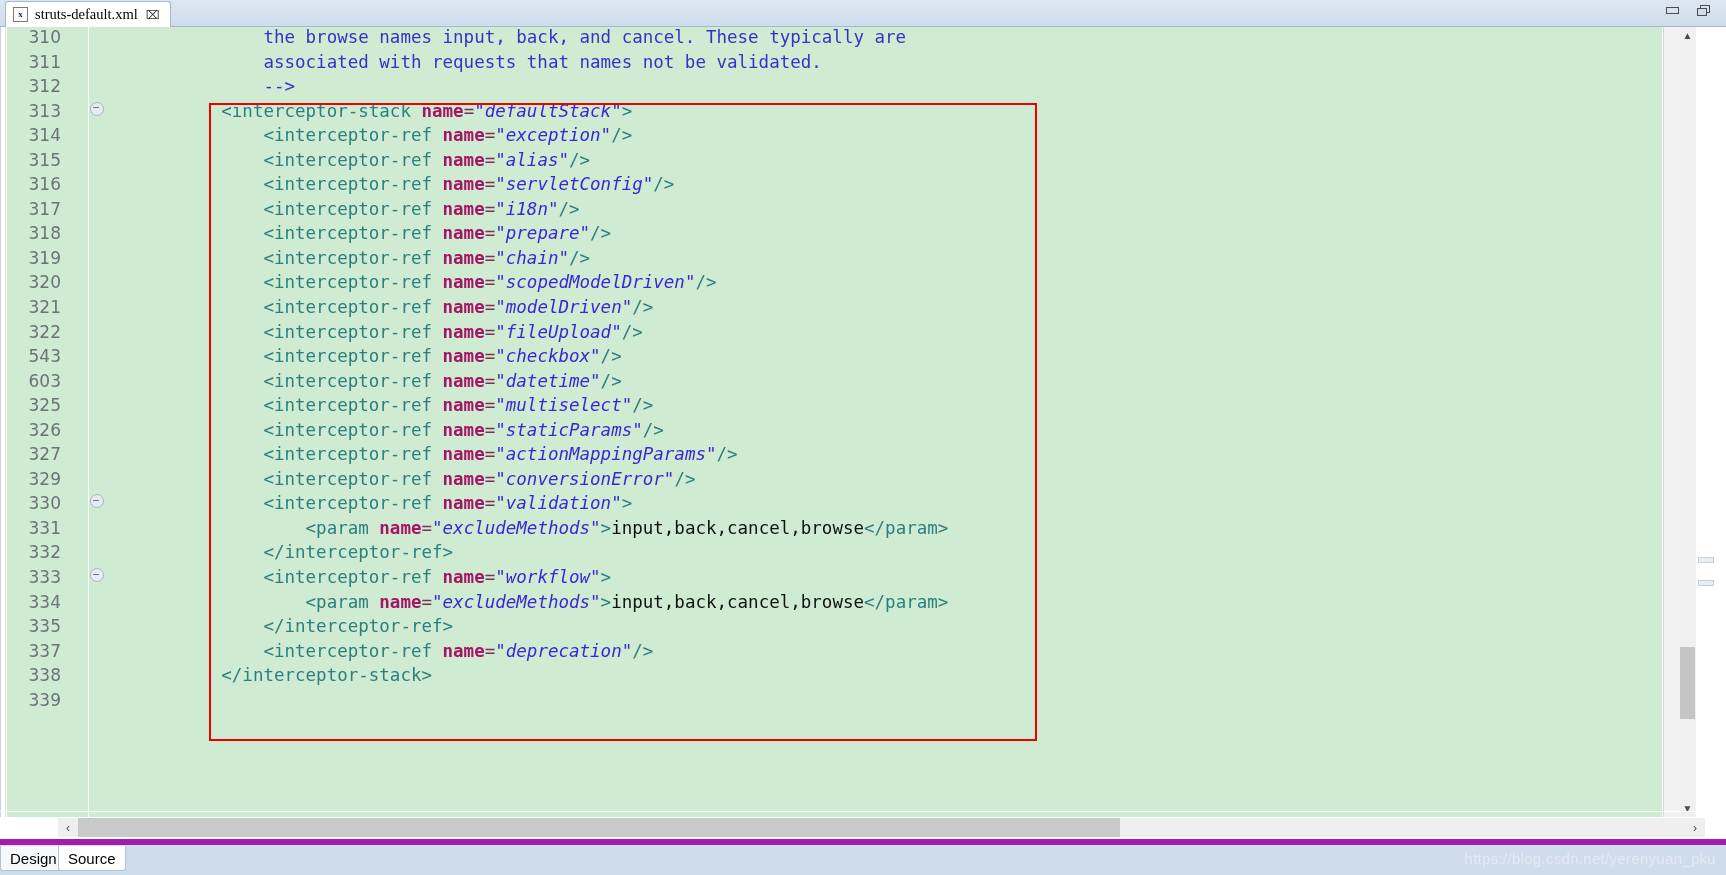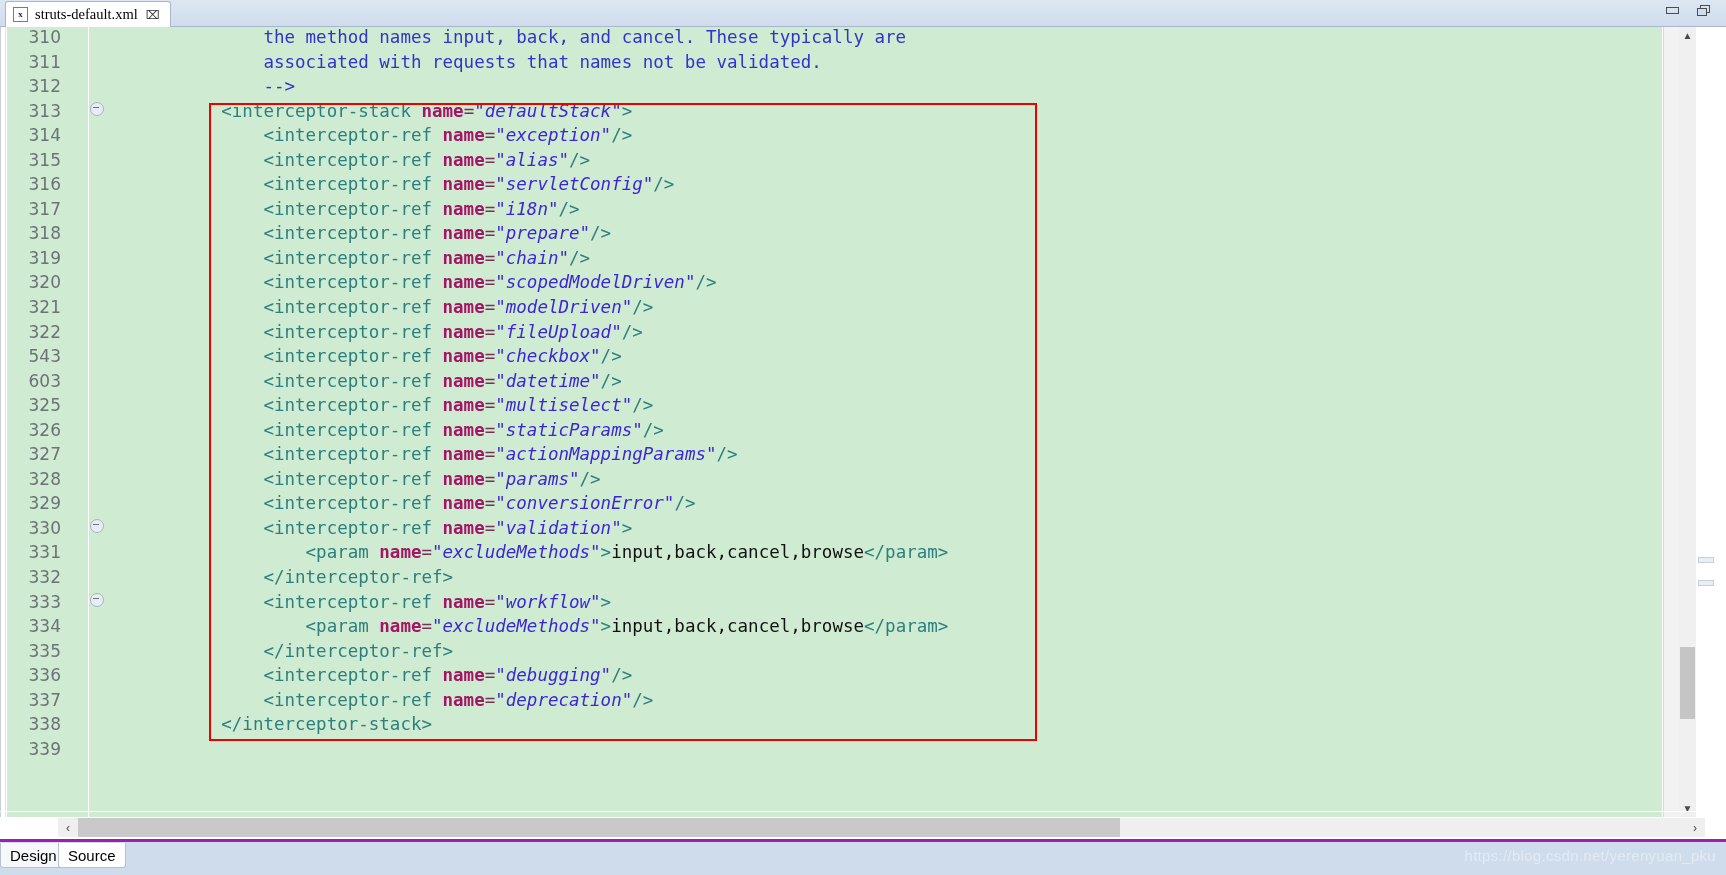--- a/index.html
+++ b/index.html
@@ -313,21 +313,21 @@
     box-sizing: border-box;
   }
 
   
   .bottom-bar {
     position: absolute;
     left: 0; top: 839px;
     width: 1726px;
     height: 36px;
     background: #cfdcec;
-    border-top: 3px solid #a21caf;
+    border-top: 6px solid #a21caf;
     box-sizing: border-box;
   }
   .btab {
     position: absolute;
     top: 1px;
     height: 25px;
     padding: 0 9px;
     display: flex;
     align-items: center;
     font-size: 15px;
@@ -381,47 +381,45 @@
       <span class="wb wb-max"></span>
     </div>
   </div>
 
   <div class="editor">
     <div class="gutter-strip"></div>
 
     <div class="code-area">
       <div class="gut-sep"></div>
       <div class="code-rows" id="code-rows">
-          <div class="row"><div class="lineno">310</div><div class="foldcell"></div><div class="codetext"><span class="c-comment">            the method names input, back, and cancel. These typically are</span></div></div>
+          <div class="row"><div class="lineno">310</div><div class="foldcell"></div><div class="codetext"><span class="c-comment">            the browse names input, back, and cancel. These typically are</span></div></div>
           <div class="row"><div class="lineno">311</div><div class="foldcell"></div><div class="codetext"><span class="c-comment">            associated with requests that names not be validated.</span></div></div>
           <div class="row"><div class="lineno">312</div><div class="foldcell"></div><div class="codetext"><span class="c-comment">            --&gt;</span></div></div>
           <div class="row"><div class="lineno">313</div><div class="foldcell"><span class="foldmark"></span></div><div class="codetext"><span class="c-tag">        &lt;interceptor-stack </span><span class="c-attr">name</span><span class="c-eq">=</span><span class="c-val">"defaultStack"</span><span class="c-tag">&gt;</span></div></div>
           <div class="row"><div class="lineno">314</div><div class="foldcell"></div><div class="codetext"><span class="c-tag">            &lt;interceptor-ref </span><span class="c-attr">name</span><span class="c-eq">=</span><span class="c-val">"exception"</span><span class="c-tag">/&gt;</span></div></div>
           <div class="row"><div class="lineno">315</div><div class="foldcell"></div><div class="codetext"><span class="c-tag">            &lt;interceptor-ref </span><span class="c-attr">name</span><span class="c-eq">=</span><span class="c-val">"alias"</span><span class="c-tag">/&gt;</span></div></div>
           <div class="row"><div class="lineno">316</div><div class="foldcell"></div><div class="codetext"><span class="c-tag">            &lt;interceptor-ref </span><span class="c-attr">name</span><span class="c-eq">=</span><span class="c-val">"servletConfig"</span><span class="c-tag">/&gt;</span></div></div>
           <div class="row"><div class="lineno">317</div><div class="foldcell"></div><div class="codetext"><span class="c-tag">            &lt;interceptor-ref </span><span class="c-attr">name</span><span class="c-eq">=</span><span class="c-val">"i18n"</span><span class="c-tag">/&gt;</span></div></div>
           <div class="row"><div class="lineno">318</div><div class="foldcell"></div><div class="codetext"><span class="c-tag">            &lt;interceptor-ref </span><span class="c-attr">name</span><span class="c-eq">=</span><span class="c-val">"prepare"</span><span class="c-tag">/&gt;</span></div></div>
           <div class="row"><div class="lineno">319</div><div class="foldcell"></div><div class="codetext"><span class="c-tag">            &lt;interceptor-ref </span><span class="c-attr">name</span><span class="c-eq">=</span><span class="c-val">"chain"</span><span class="c-tag">/&gt;</span></div></div>
           <div class="row"><div class="lineno">320</div><div class="foldcell"></div><div class="codetext"><span class="c-tag">            &lt;interceptor-ref </span><span class="c-attr">name</span><span class="c-eq">=</span><span class="c-val">"scopedModelDriven"</span><span class="c-tag">/&gt;</span></div></div>
           <div class="row"><div class="lineno">321</div><div class="foldcell"></div><div class="codetext"><span class="c-tag">            &lt;interceptor-ref </span><span class="c-attr">name</span><span class="c-eq">=</span><span class="c-val">"modelDriven"</span><span class="c-tag">/&gt;</span></div></div>
           <div class="row"><div class="lineno">322</div><div class="foldcell"></div><div class="codetext"><span class="c-tag">            &lt;interceptor-ref </span><span class="c-attr">name</span><span class="c-eq">=</span><span class="c-val">"fileUpload"</span><span class="c-tag">/&gt;</span></div></div>
           <div class="row"><div class="lineno">543</div><div class="foldcell"></div><div class="codetext"><span class="c-tag">            &lt;interceptor-ref </span><span class="c-attr">name</span><span class="c-eq">=</span><span class="c-val">"checkbox"</span><span class="c-tag">/&gt;</span></div></div>
           <div class="row"><div class="lineno">603</div><div class="foldcell"></div><div class="codetext"><span class="c-tag">            &lt;interceptor-ref </span><span class="c-attr">name</span><span class="c-eq">=</span><span class="c-val">"datetime"</span><span class="c-tag">/&gt;</span></div></div>
           <div class="row"><div class="lineno">325</div><div class="foldcell"></div><div class="codetext"><span class="c-tag">            &lt;interceptor-ref </span><span class="c-attr">name</span><span class="c-eq">=</span><span class="c-val">"multiselect"</span><span class="c-tag">/&gt;</span></div></div>
           <div class="row"><div class="lineno">326</div><div class="foldcell"></div><div class="codetext"><span class="c-tag">            &lt;interceptor-ref </span><span class="c-attr">name</span><span class="c-eq">=</span><span class="c-val">"staticParams"</span><span class="c-tag">/&gt;</span></div></div>
           <div class="row"><div class="lineno">327</div><div class="foldcell"></div><div class="codetext"><span class="c-tag">            &lt;interceptor-ref </span><span class="c-attr">name</span><span class="c-eq">=</span><span class="c-val">"actionMappingParams"</span><span class="c-tag">/&gt;</span></div></div>
-          <div class="row"><div class="lineno">328</div><div class="foldcell"></div><div class="codetext"><span class="c-tag">            &lt;interceptor-ref </span><span class="c-attr">name</span><span class="c-eq">=</span><span class="c-val">"params"</span><span class="c-tag">/&gt;</span></div></div>
           <div class="row"><div class="lineno">329</div><div class="foldcell"></div><div class="codetext"><span class="c-tag">            &lt;interceptor-ref </span><span class="c-attr">name</span><span class="c-eq">=</span><span class="c-val">"conversionError"</span><span class="c-tag">/&gt;</span></div></div>
           <div class="row"><div class="lineno">330</div><div class="foldcell"><span class="foldmark"></span></div><div class="codetext"><span class="c-tag">            &lt;interceptor-ref </span><span class="c-attr">name</span><span class="c-eq">=</span><span class="c-val">"validation"</span><span class="c-tag">&gt;</span></div></div>
           <div class="row"><div class="lineno">331</div><div class="foldcell"></div><div class="codetext"><span class="c-tag">                &lt;param </span><span class="c-attr">name</span><span class="c-eq">=</span><span class="c-val">"excludeMethods"</span><span class="c-tag">&gt;</span><span class="c-text">input,back,cancel,browse</span><span class="c-tag">&lt;/param&gt;</span></div></div>
           <div class="row"><div class="lineno">332</div><div class="foldcell"></div><div class="codetext"><span class="c-tag">            &lt;/interceptor-ref&gt;</span></div></div>
           <div class="row"><div class="lineno">333</div><div class="foldcell"><span class="foldmark"></span></div><div class="codetext"><span class="c-tag">            &lt;interceptor-ref </span><span class="c-attr">name</span><span class="c-eq">=</span><span class="c-val">"workflow"</span><span class="c-tag">&gt;</span></div></div>
           <div class="row"><div class="lineno">334</div><div class="foldcell"></div><div class="codetext"><span class="c-tag">                &lt;param </span><span class="c-attr">name</span><span class="c-eq">=</span><span class="c-val">"excludeMethods"</span><span class="c-tag">&gt;</span><span class="c-text">input,back,cancel,browse</span><span class="c-tag">&lt;/param&gt;</span></div></div>
           <div class="row"><div class="lineno">335</div><div class="foldcell"></div><div class="codetext"><span class="c-tag">            &lt;/interceptor-ref&gt;</span></div></div>
-          <div class="row"><div class="lineno">336</div><div class="foldcell"></div><div class="codetext"><span class="c-tag">            &lt;interceptor-ref </span><span class="c-attr">name</span><span class="c-eq">=</span><span class="c-val">"debugging"</span><span class="c-tag">/&gt;</span></div></div>
           <div class="row"><div class="lineno">337</div><div class="foldcell"></div><div class="codetext"><span class="c-tag">            &lt;interceptor-ref </span><span class="c-attr">name</span><span class="c-eq">=</span><span class="c-val">"deprecation"</span><span class="c-tag">/&gt;</span></div></div>
           <div class="row"><div class="lineno">338</div><div class="foldcell"></div><div class="codetext"><span class="c-tag">        &lt;/interceptor-stack&gt;</span></div></div>
           <div class="row"><div class="lineno">339</div><div class="foldcell"></div><div class="codetext"><span class="c-tag"></span></div></div>
         </div>
       <div class="redbox"></div>
     </div>
 
     <div class="ann-ruler"></div>
 
     <div class="vscroll">

